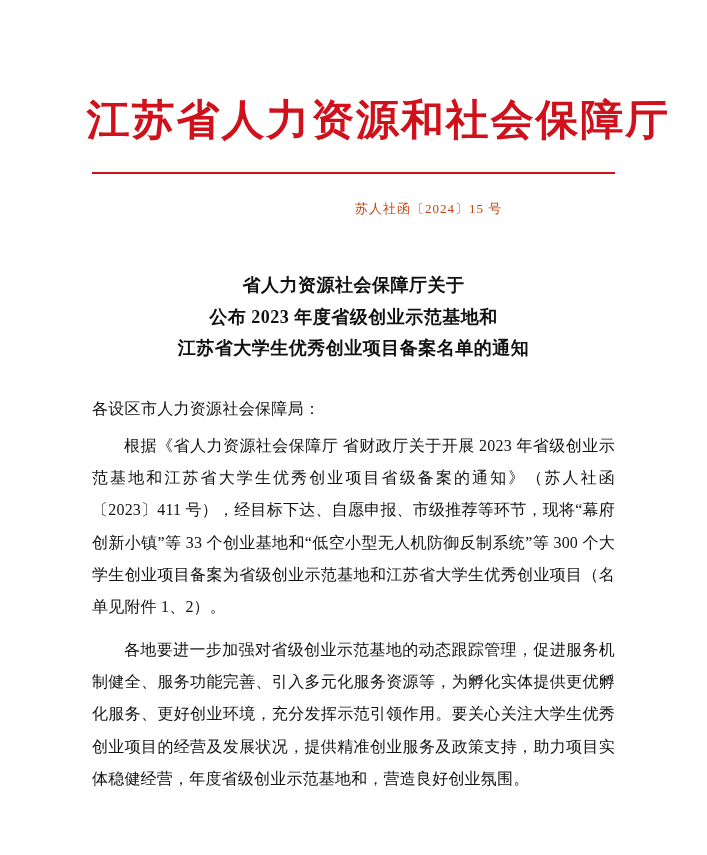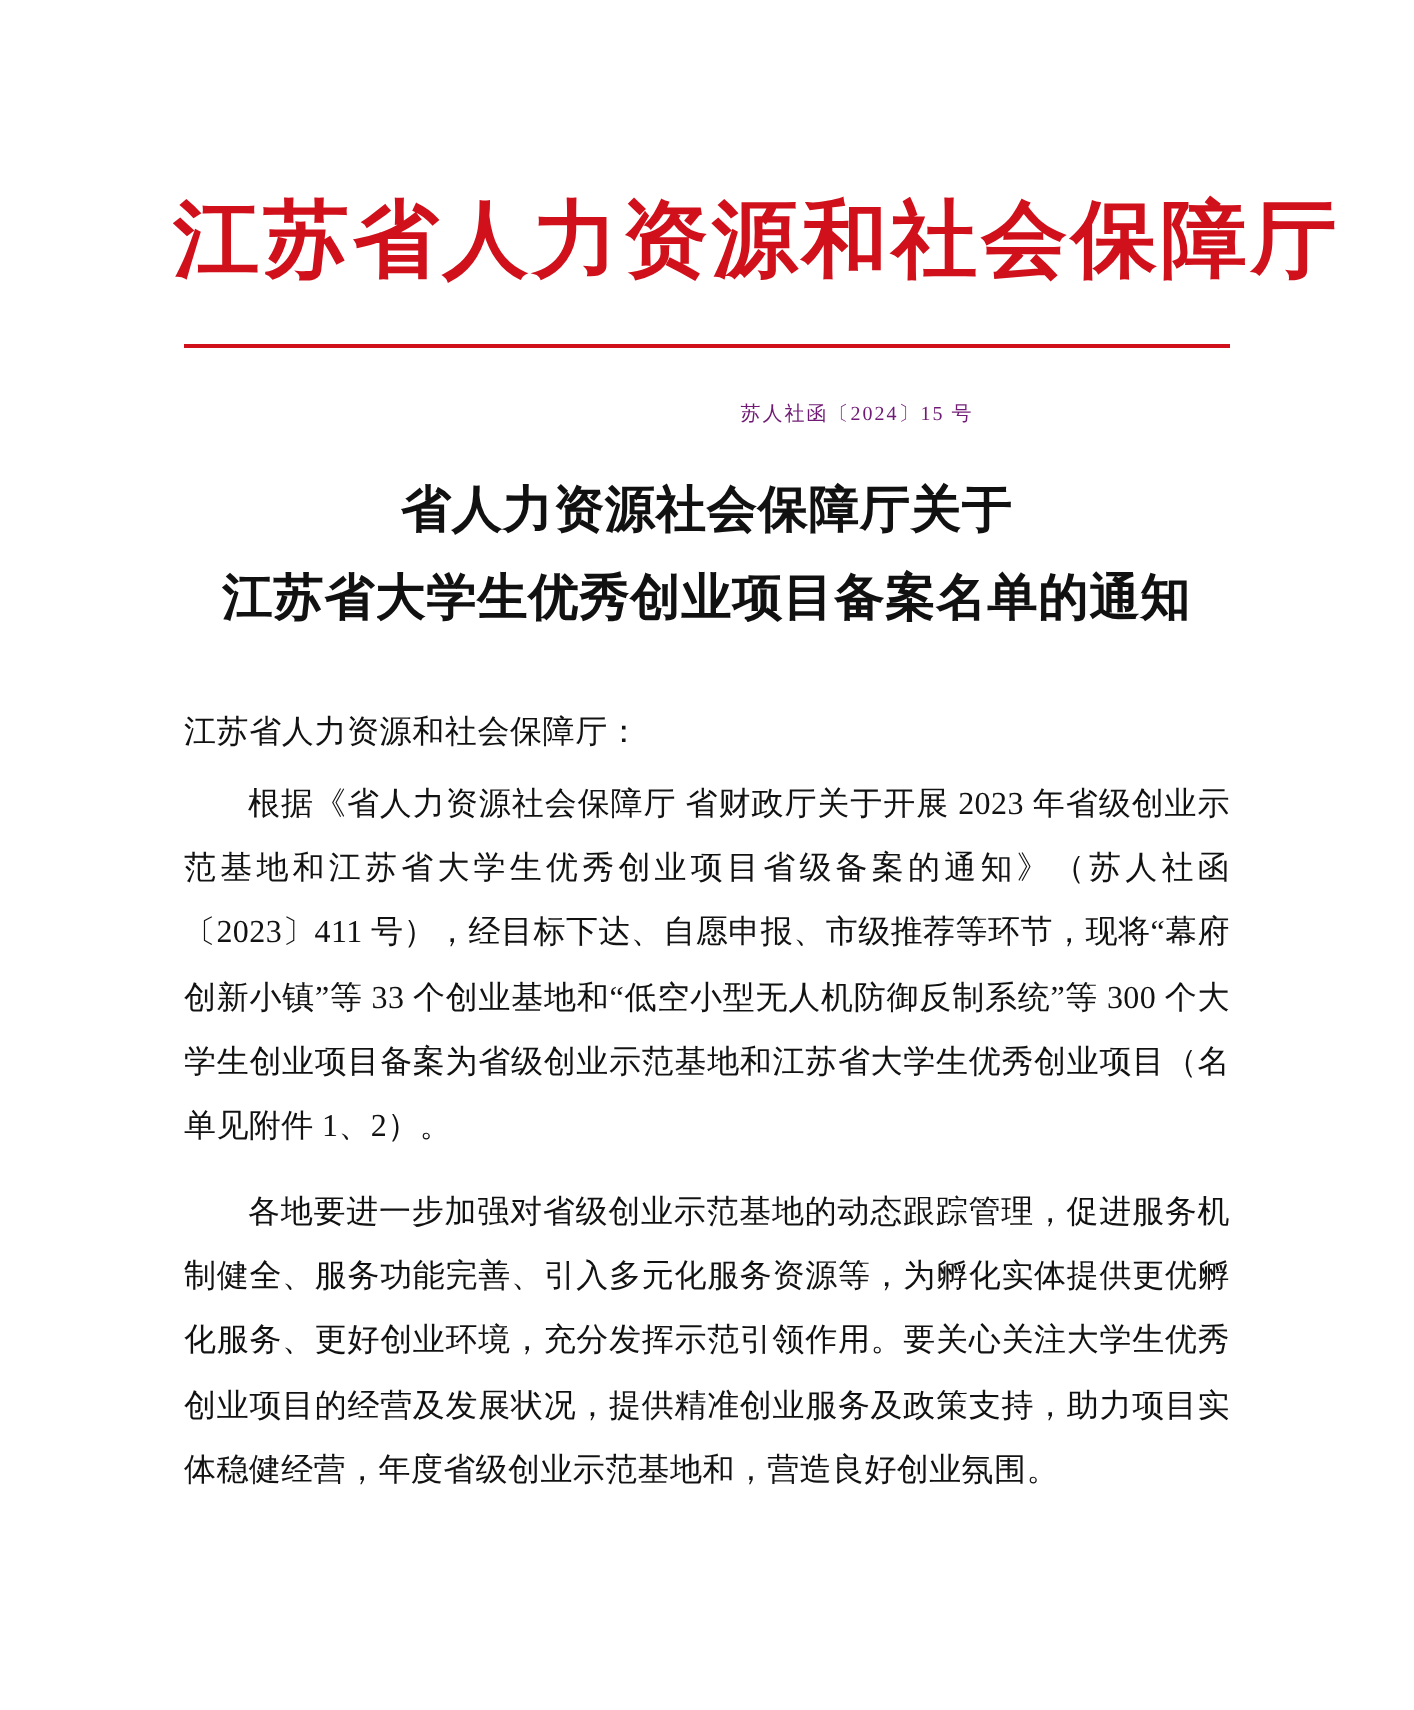--- a/index.html
+++ b/index.html
@@ -36,30 +36,30 @@
   }
   .red-rule {
     margin-top: 28px;
     height: 2px;
     background: #d0111b;
     width: 100%;
   }
   .docnum {
     margin-top: 26px;
     text-align: center;
-    font-size: 10px;
+    font-size: 13px;
     letter-spacing: 1px;
-    color: #701a75;
+    color: #c2410c;
     padding-left: 150px;
   }
   .title {
-    margin-top: 20px;
+    margin-top: 52px;
     text-align: center;
     font-weight: bold;
-    font-size: 25px;
+    font-size: 18px;
     line-height: 1.75;
     letter-spacing: 0.5px;
     color: #111111;
   }
   .title div { white-space: nowrap; }
   .salutation {
     margin-top: 34px;
     font-size: 16px;
     letter-spacing: 0.3px;
     color: #121212;
@@ -82,21 +82,22 @@
 <div class="page">
 
   <div class="masthead">江苏省人力资源和社会保障厅</div>
 
   <div class="red-rule"></div>
 
   <div class="docnum">苏人社函〔2024〕15 号</div>
 
   <div class="title">
     <div>省人力资源社会保障厅关于</div>
+    <div>公布 2023 年度省级创业示范基地和</div>
     <div>江苏省大学生优秀创业项目备案名单的通知</div>
   </div>
 
-  <div class="salutation">江苏省人力资源和社会保障厅：</div>
+  <div class="salutation">各设区市人力资源社会保障局：</div>
 
   <div class="para">根据《省人力资源社会保障厅 省财政厅关于开展 2023 年省级创业示范基地和江苏省大学生优秀创业项目省级备案的通知》（苏人社函〔2023〕411 号），经目标下达、自愿申报、市级推荐等环节，现将“幕府创新小镇”等 33 个创业基地和“低空小型无人机防御反制系统”等 300 个大学生创业项目备案为省级创业示范基地和江苏省大学生优秀创业项目（名单见附件 1、2）。</div>
   <div class="para">各地要进一步加强对省级创业示范基地的动态跟踪管理，促进服务机制健全、服务功能完善、引入多元化服务资源等，为孵化实体提供更优孵化服务、更好创业环境，充分发挥示范引领作用。要关心关注大学生优秀创业项目的经营及发展状况，提供精准创业服务及政策支持，助力项目实体稳健经营，年度省级创业示范基地和，营造良好创业氛围。</div>
 
 </div>
 
 </body></html>

